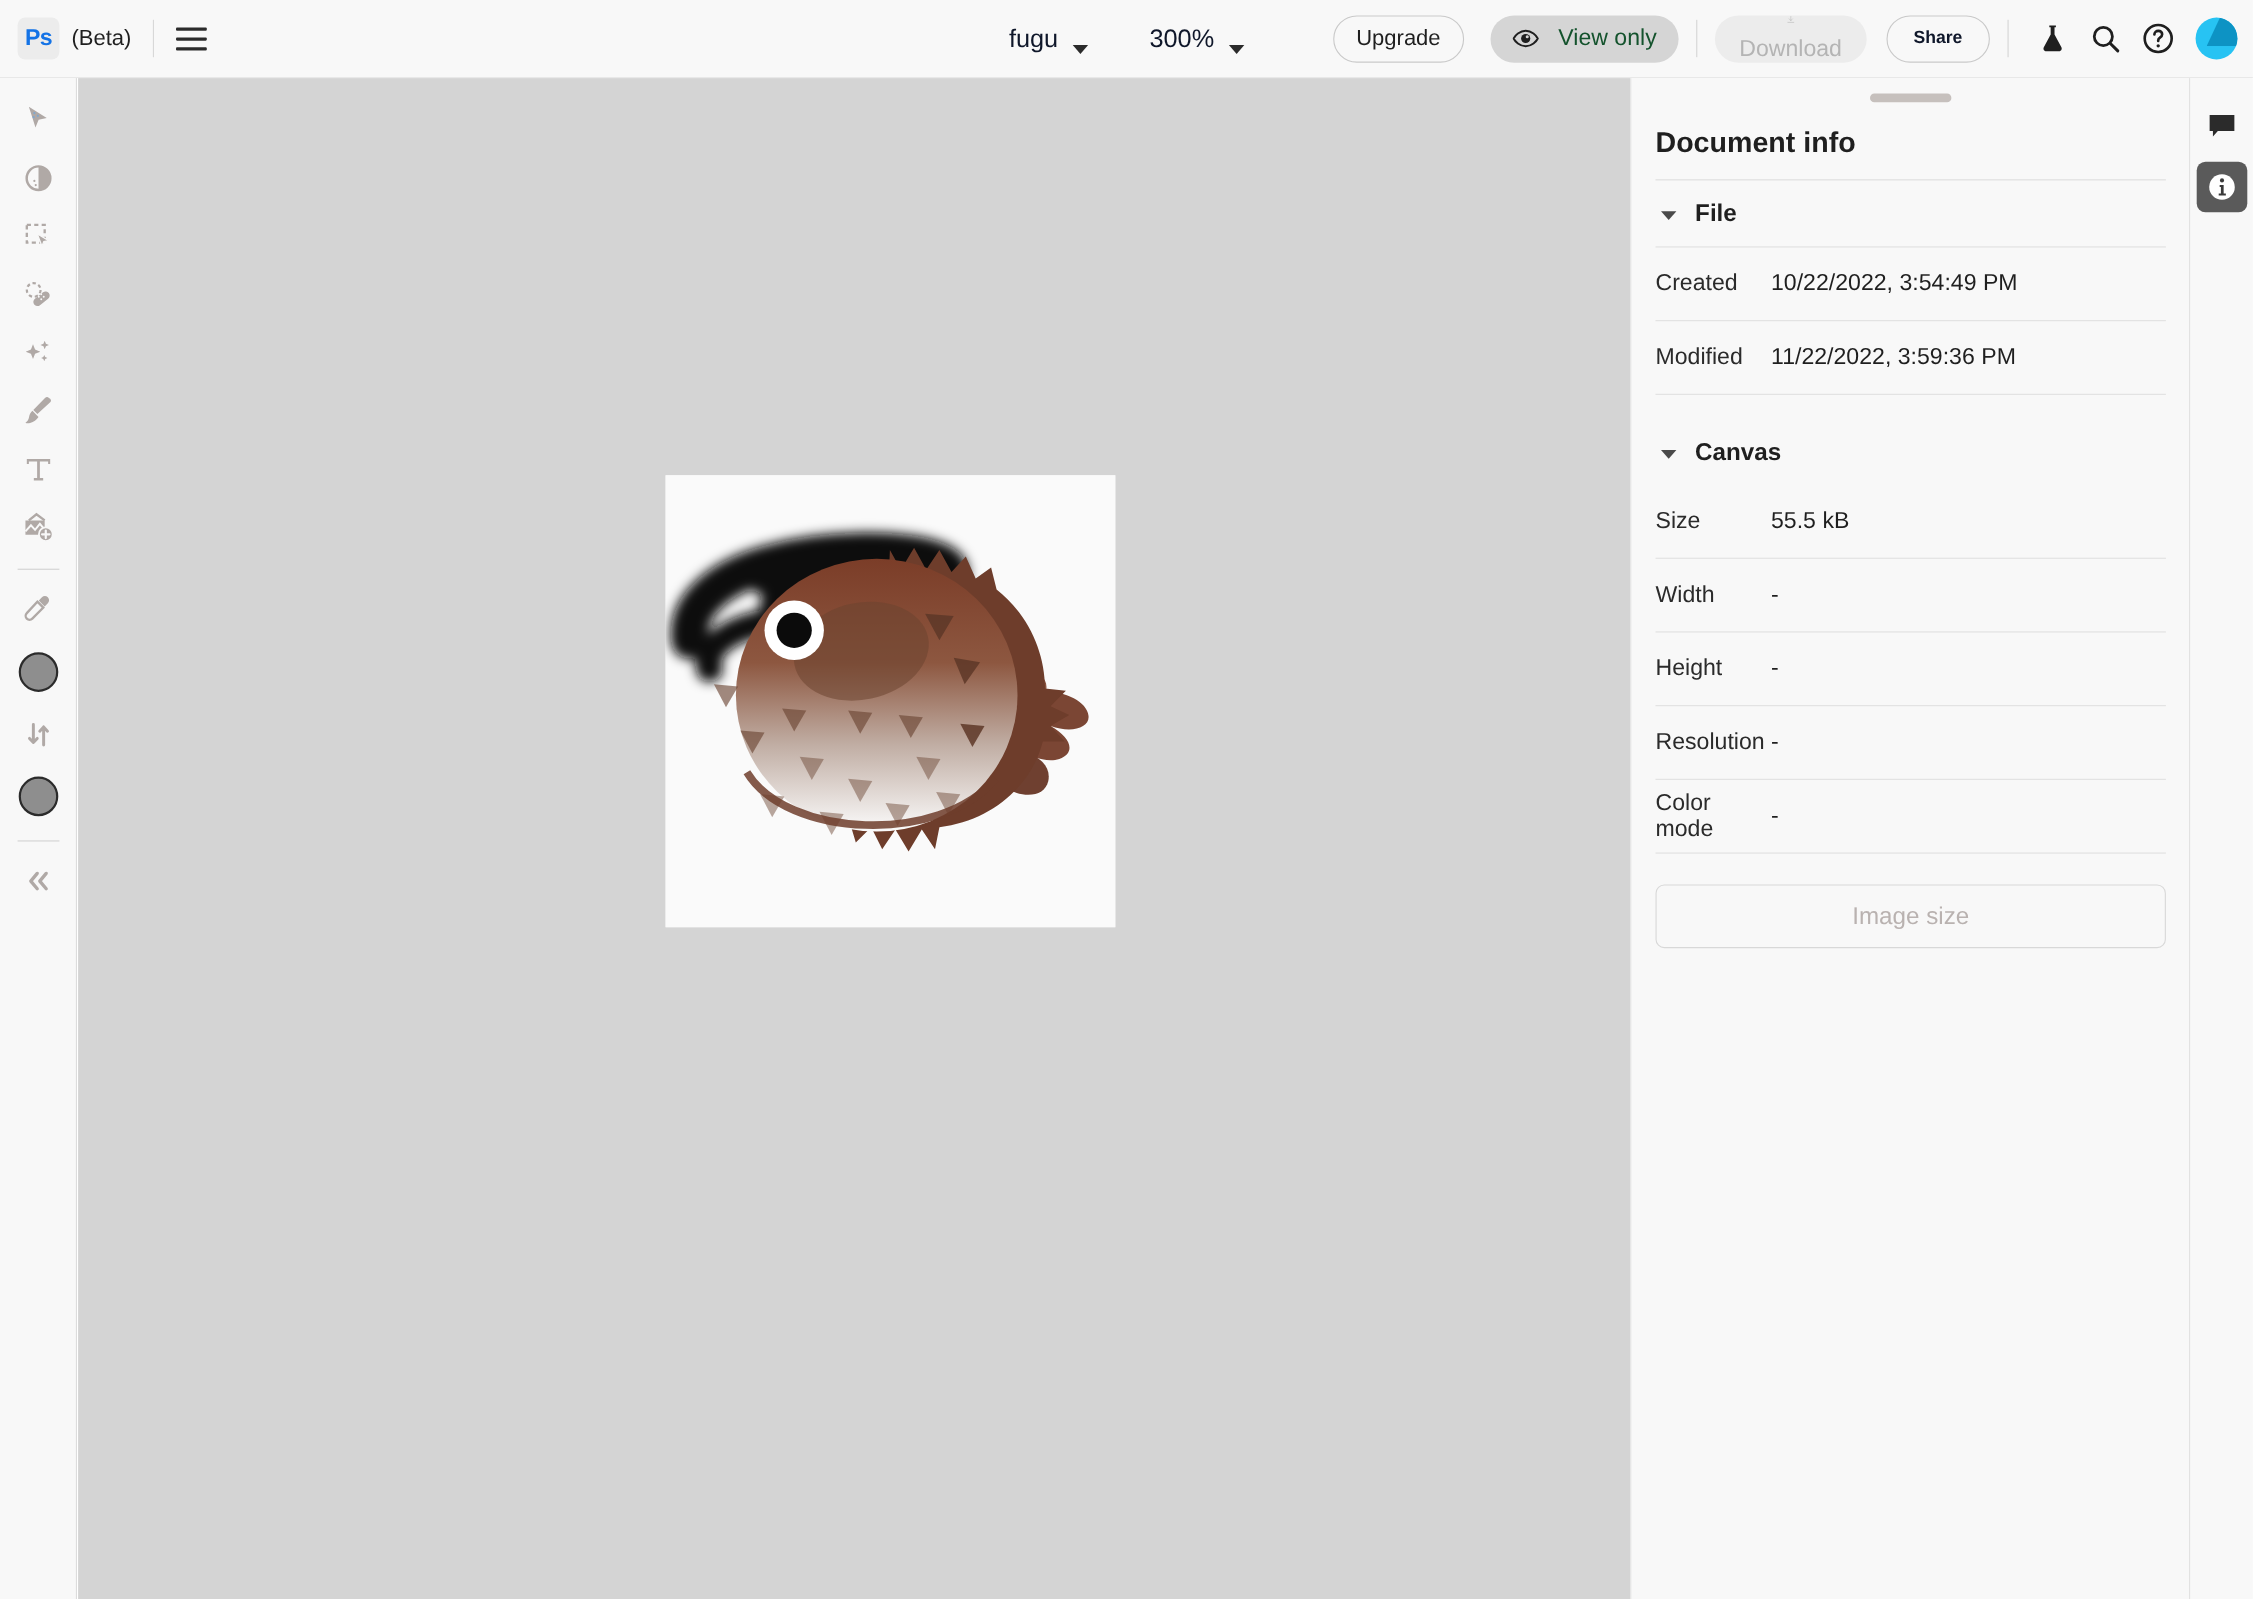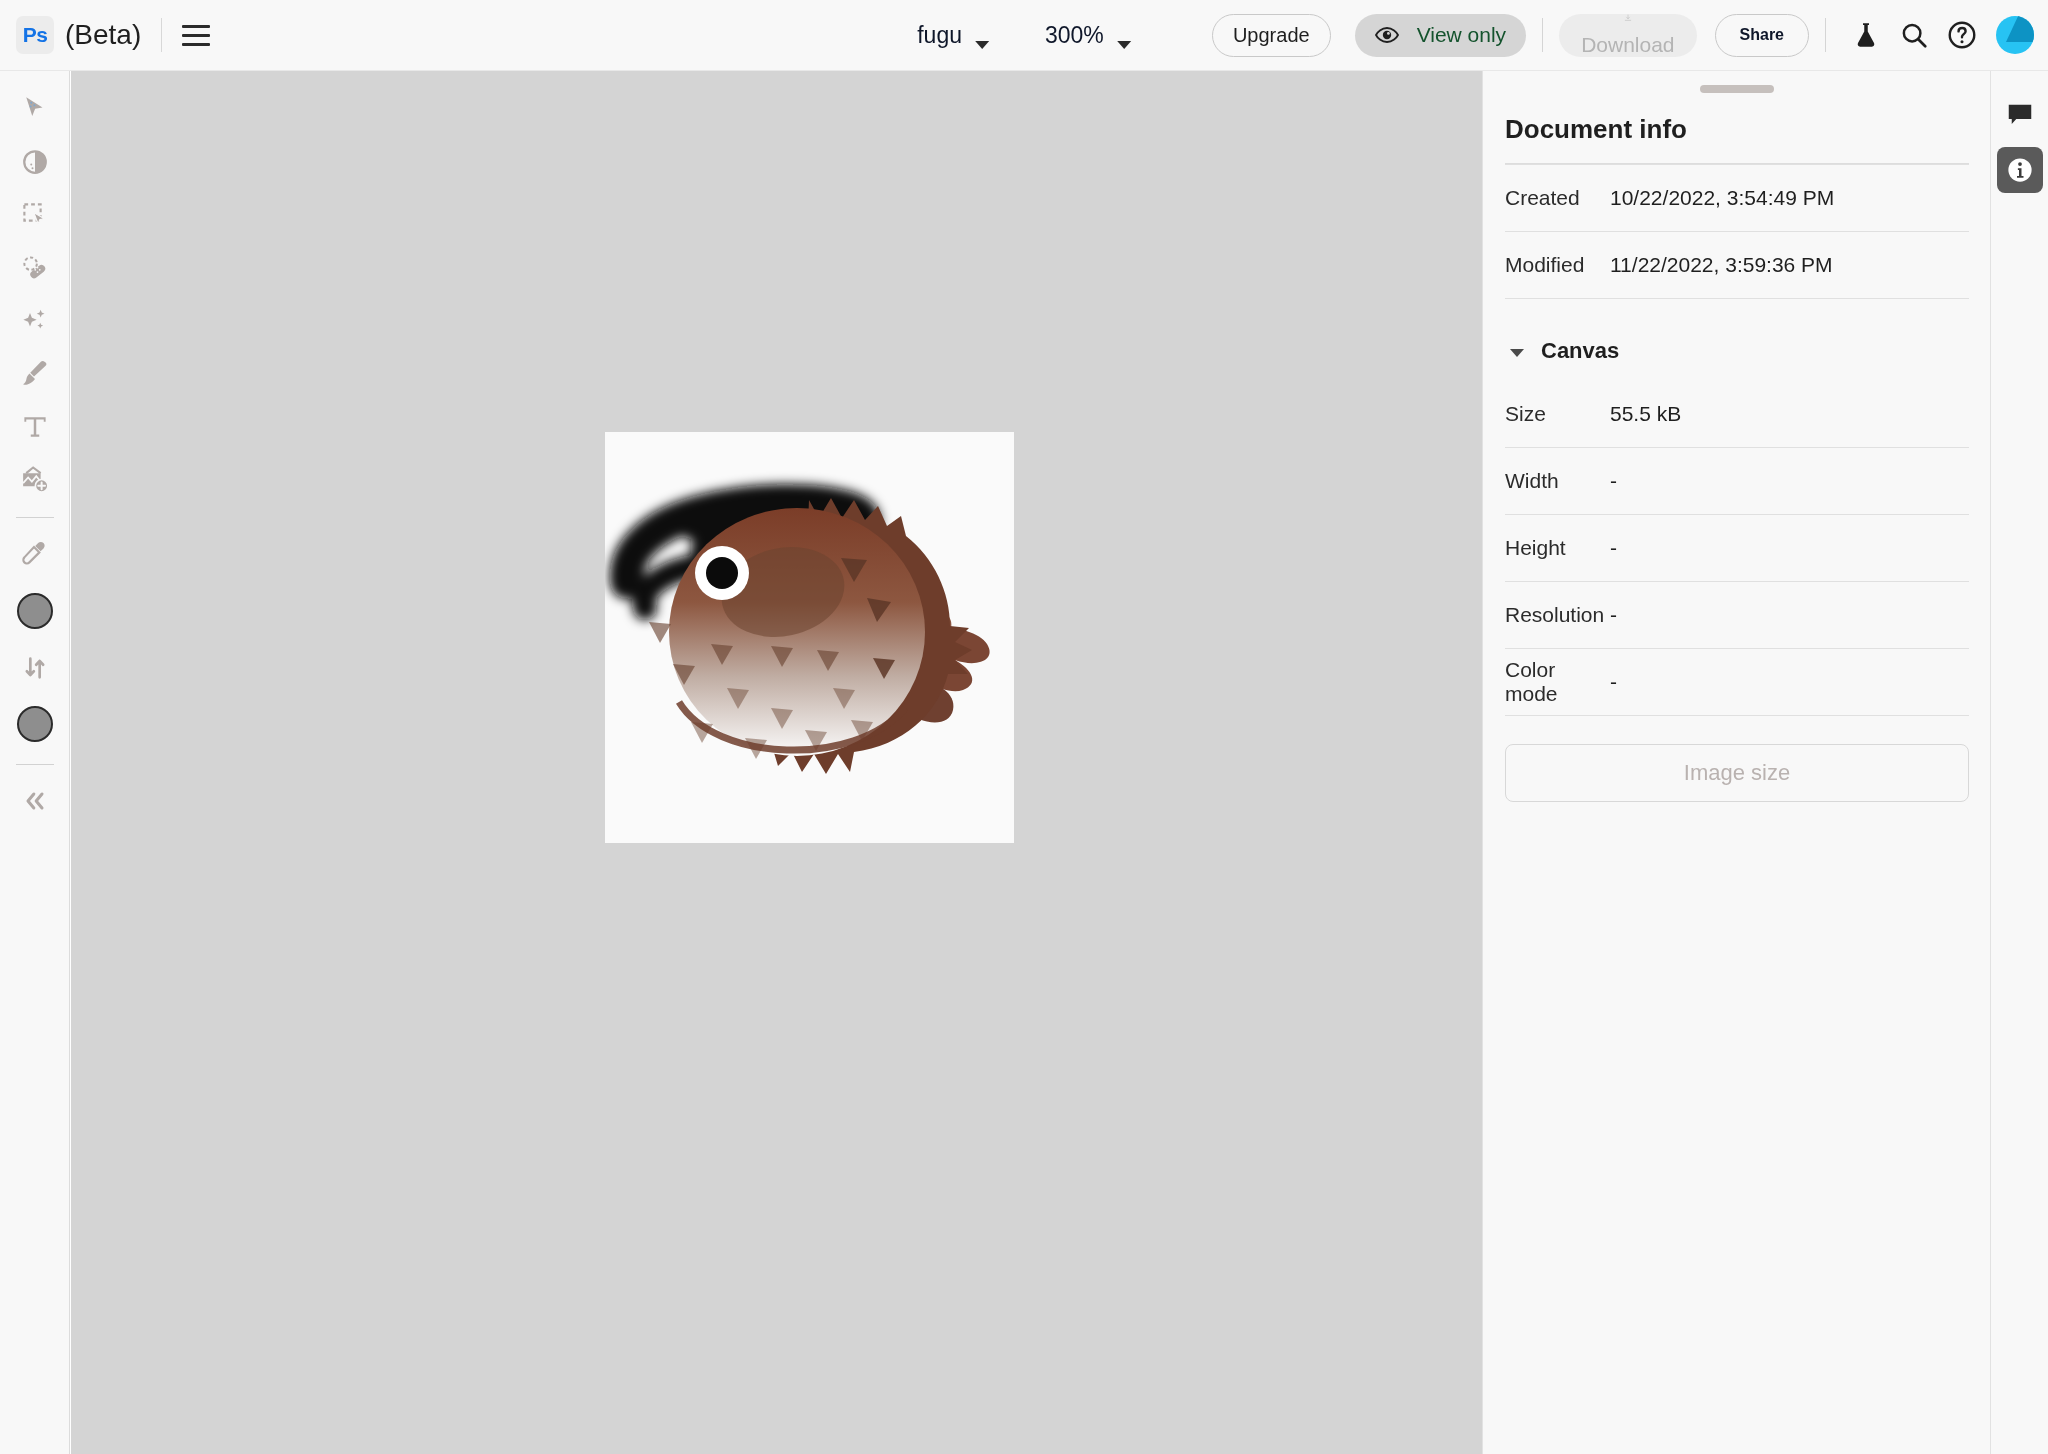--- a/index.html
+++ b/index.html
@@ -20,21 +20,21 @@
   .tb-left { display: flex; align-items: center; padding-left: 16px; gap: 0; }
   .ps-logo {
     width: 38px; height: 38px; border-radius: 7px;
     background: #ececec;
     display: flex; align-items: center; justify-content: center;
     font-size: 21px; font-weight: bold; color: #1473e6;
     letter-spacing: -0.5px;
     font-family: "Liberation Sans", sans-serif;
   }
   .beta-label {
-    font-size: 28px; color: #1f1f1f; margin-left: 11px;
+    font-size: 20px; color: #1f1f1f; margin-left: 11px;
     font-family: "Liberation Sans", sans-serif;
   }
   .tb-div-v { width: 1px; height: 34px; background: #d8d8d8; margin: 0 20px; }
   .hamburger {
     width: 34px; height: 34px; display: flex; flex-direction: column;
     justify-content: center; gap: 6px; cursor: pointer;
   }
   .hamburger span { display:block; width: 28px; height: 3px; background: #2b2b2b; border-radius: 1px;}
 
   .tb-center {
@@ -438,20 +438,24 @@
   </div>
 </div>
 
 <div id="rightpanel">
   <div class="drag-handle"></div>
   <div class="panel-title">Document info</div>
 
   <div class="panel-body">
     <div class="hr"></div>
 
+    <div class="section-head">
+      <span class="chev-down-sm"></span>
+      <span class="sec-label">File</span>
+    </div>
 
     <div class="row-sep"></div>
 
     <div class="inforow">
       <span class="k">Created</span>
       <span class="v">10/22/2022, 3:54:49 PM</span>
     </div>
     <div class="row-sep"></div>
 
     <div class="inforow">

